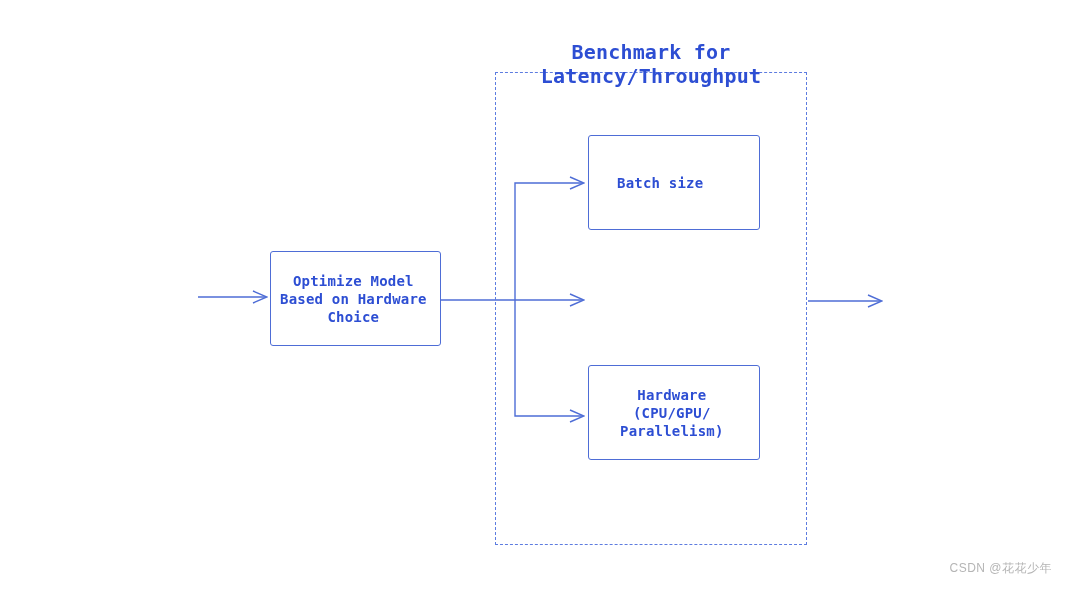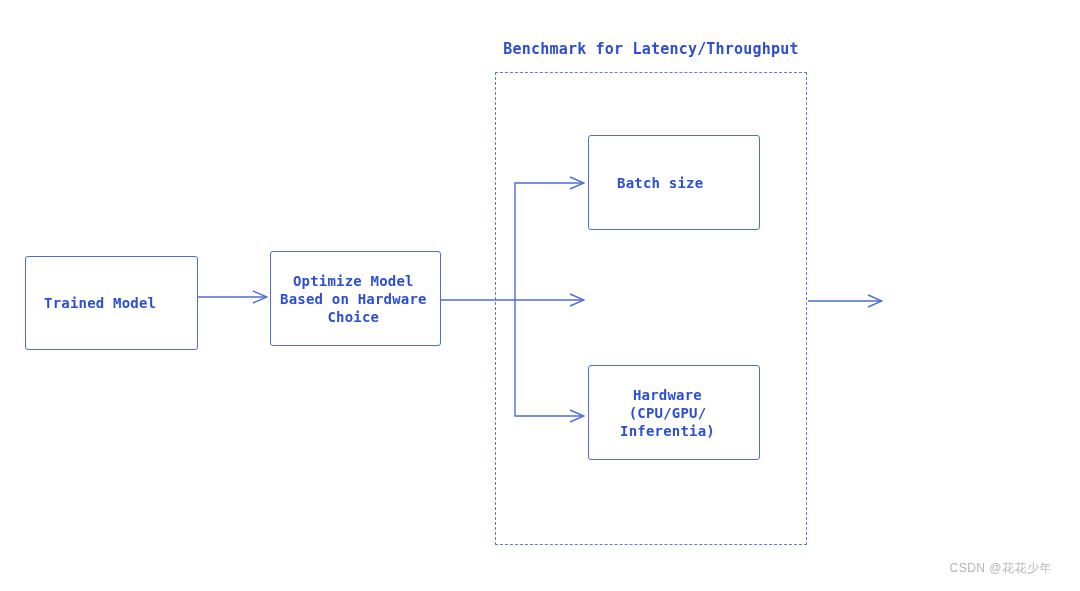--- a/index.html
+++ b/index.html
@@ -45,21 +45,21 @@
     position:absolute;
     left:495px; top:72px; width:312px; height:473px;
     box-sizing:border-box;
     border:1.5px dashed var(--dash);
   }
   .group-title{
     position:absolute;
     left:495px; top:40px; width:312px;
     text-align:center;
     color:var(--ink);
-    font-size:15px;
+    font-size:20px;
     font-weight:bold;
     letter-spacing:0.2px;
   }
   .watermark{
     position:absolute;
     right:28px; top:560px;
     color:var(--wm);
     font-family:"Liberation Sans","DejaVu Sans",sans-serif;
     font-size:12px;
     letter-spacing:0.5px;
@@ -81,37 +81,34 @@
       <path d="M441,300 L583,300" marker-end="url(#arrow)"></path>
       <path d="M515,300 L515,183 L583,183" marker-end="url(#arrow)"></path>
       <path d="M515,300 L515,416 L583,416" marker-end="url(#arrow)"></path>
       <path d="M808,301 L881,301" marker-end="url(#arrow)"></path>
     </g>
   </svg>
 
   <div class="group-box"></div>
   <div class="group-title">Benchmark for Latency/Throughput</div>
 
-  <div class="node node-trained">
-    <span>Trained Model</span>
-  </div>
 
   <div class="node node-optimize">
     <span>Optimize Model
 Based on Hardware
 Choice</span>
   </div>
 
   <div class="node node-batch">
     <span>Batch size</span>
   </div>
 
 
   <div class="node node-hardware">
     <span>Hardware
 (CPU/GPU/
-Inferentia)</span>
+Parallelism)</span>
   </div>
 
 
   <div class="watermark">CSDN @花花少年</div>
 
 </div>
 
 </body></html>

